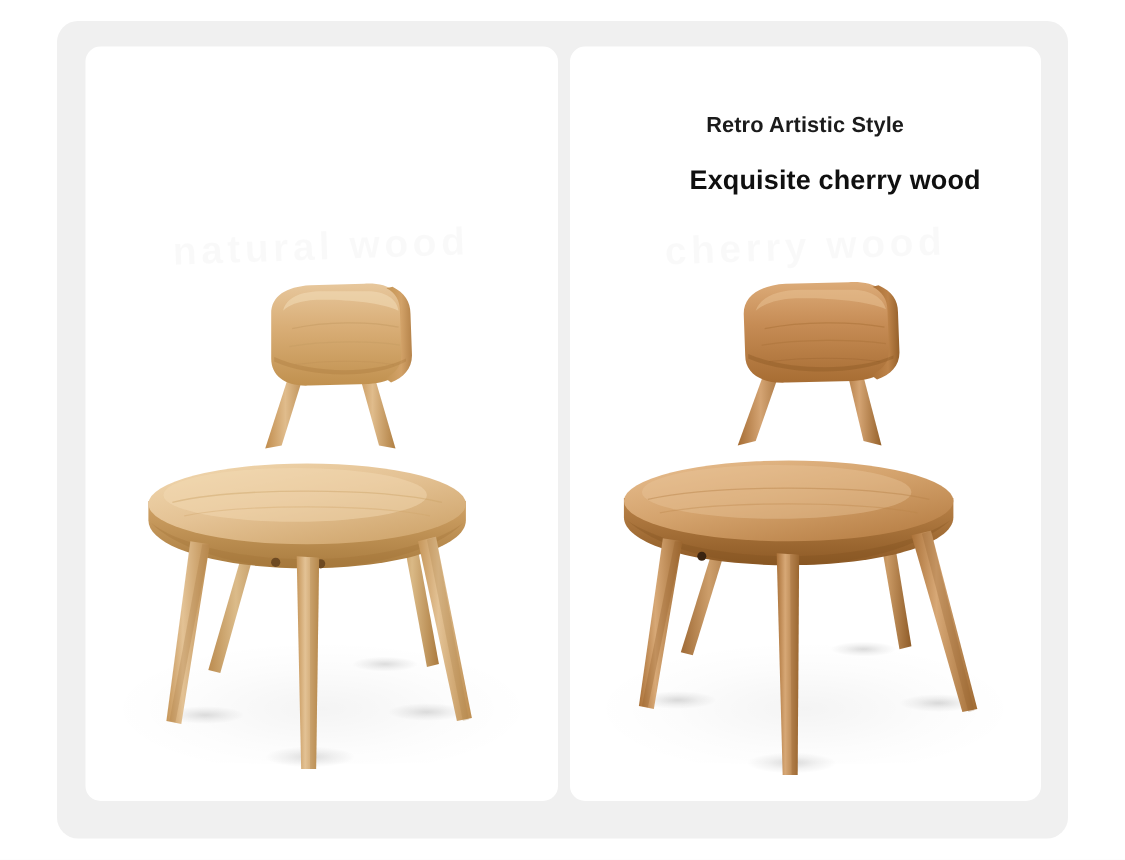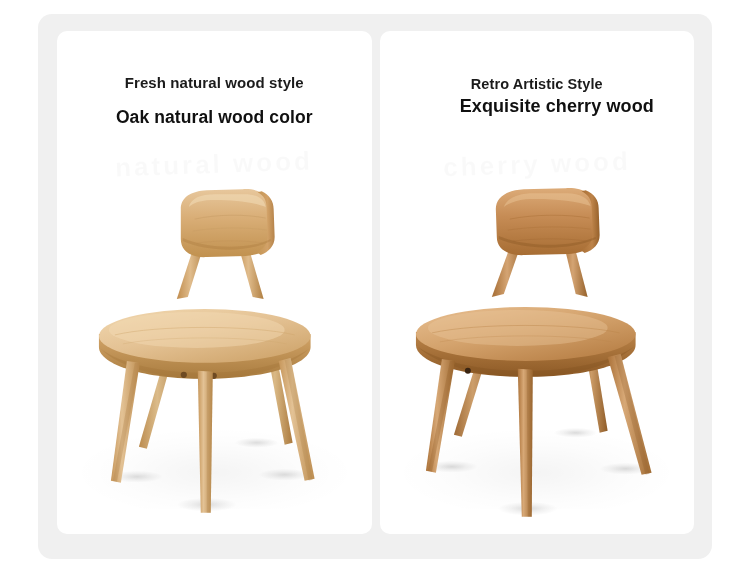--- a/index.html
+++ b/index.html
@@ -72,21 +72,21 @@
   }
   .caption-line2 {
     font-size: 17.5px;
     font-weight: 700;
     color: #101010;
     letter-spacing: 0.1px;
     line-height: 1;
     white-space: nowrap;
   }
   .panel-right .caption { top: 46px; }
-  .panel-right .caption-line1 { font-size: 14.5px; margin-bottom: 5px; }
+  .panel-right .caption-line1 { font-size: 14.5px; margin-bottom: 19px; }
   .panel-right .caption-line2 { font-size: 18px; padding-left: 40px; }
 
   
   .watermark {
     position: absolute;
     left: 50%;
     top: 118px;
     transform: translateX(-50%) rotate(-2deg);
     font-size: 26px;
     font-weight: 700;
@@ -126,24 +126,20 @@
 <div id="stage">
 
   <div class="outer-frame"></div>
 
   <div class="panels">
 
     <div class="panel panel-left">
 
       <div class="watermark">natural wood</div>
 
-      <div class="caption">
-        <div class="caption-line1">Fresh natural wood style</div>
-        <div class="caption-line2">Oak natural wood color</div>
-      </div>
 
       <div class="floor-glow"></div>
 
       <div class="chair-stage">
         <svg class="chair-svg" viewBox="0 0 315 503" preserveAspectRatio="xMidYMid meet">
           <defs>
             <linearGradient id="L_back" x1="0" y1="0" x2="0" y2="1">
               <stop offset="0%" stop-color="#e7c79c"></stop>
               <stop offset="42%" stop-color="#d9ae77"></stop>
               <stop offset="100%" stop-color="#c1914f"></stop>

